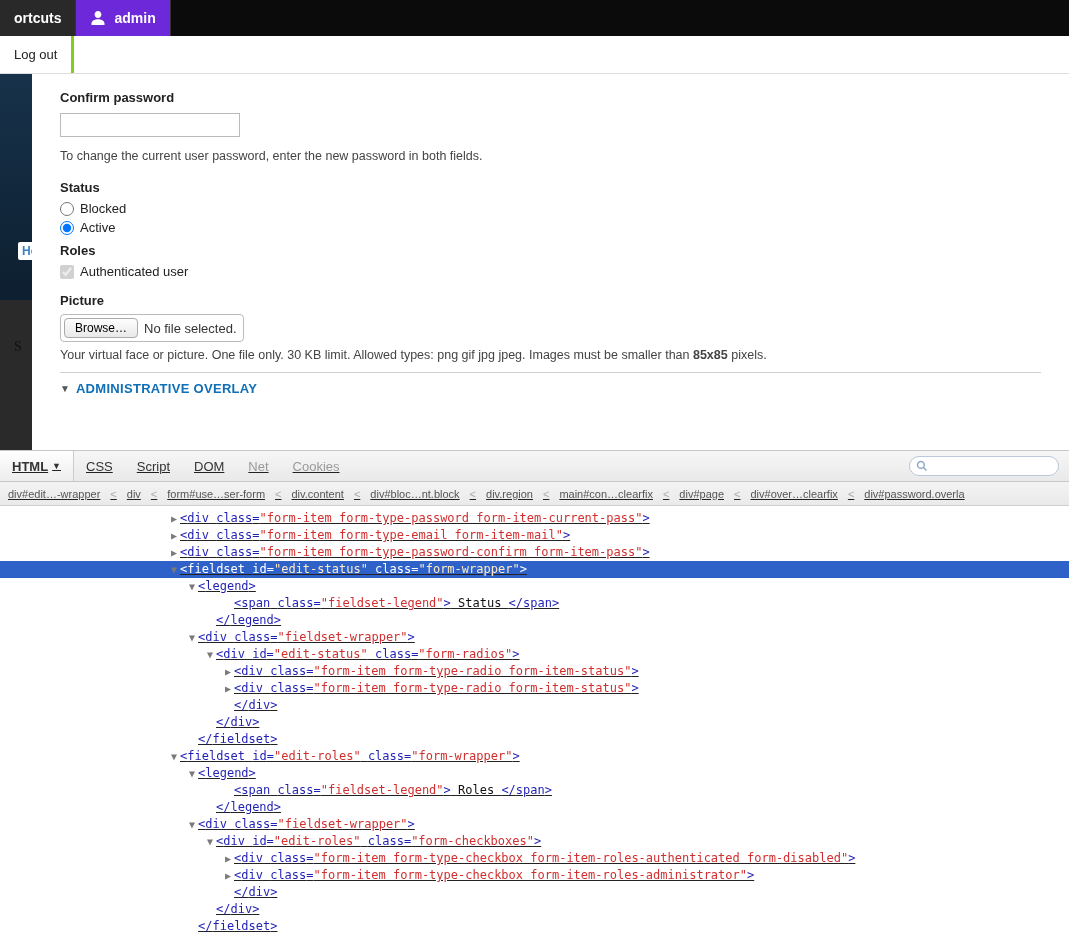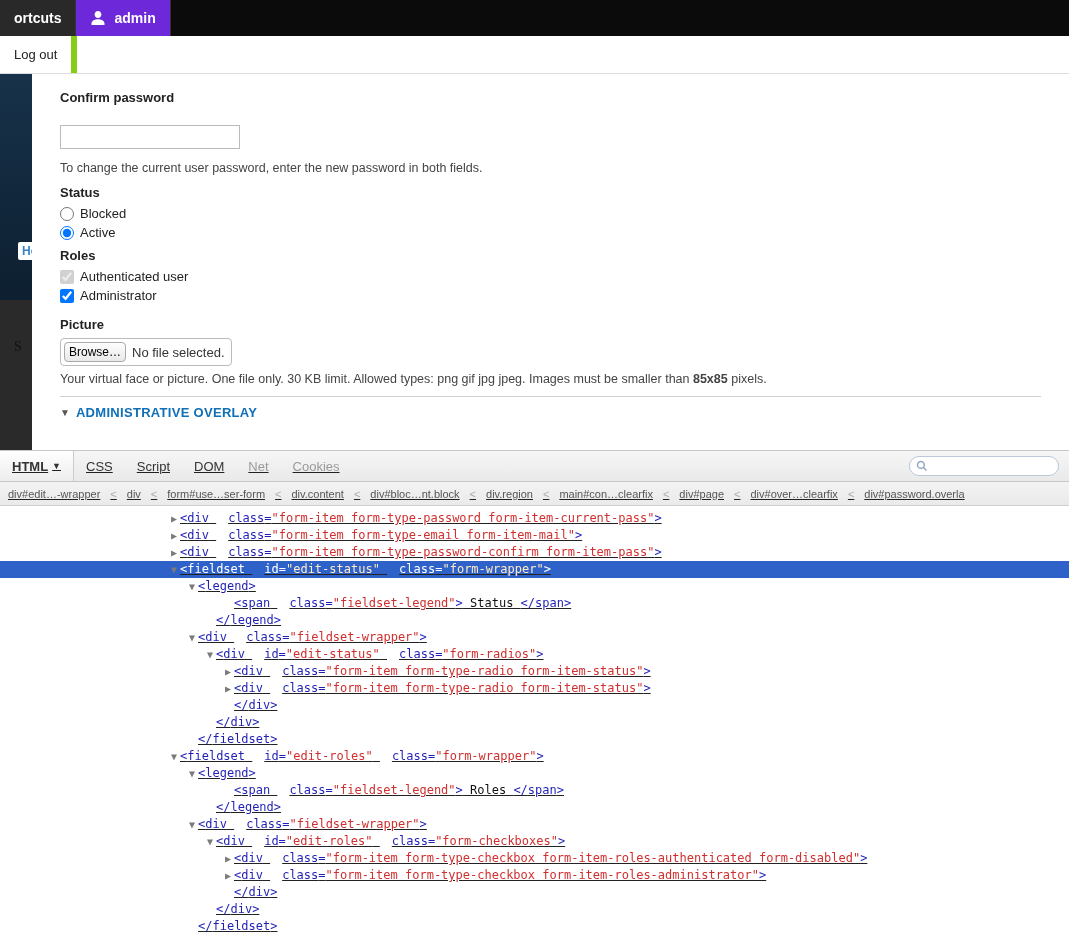--- a/index.html
+++ b/index.html
@@ -5,39 +5,39 @@
   * { box-sizing: border-box; margin: 0; padding: 0; }
   html, body { width: 1069px; height: 937px; font-family: "Lucida Grande", "Helvetica Neue", Arial, sans-serif; font-size: 13px; color:#222; overflow:hidden; }
   
   .topbar { background:#0b0b0b; height:36px; display:flex; align-items:stretch; color:#fff; }
   .topbar .btn { display:flex; align-items:center; padding:0 14px; font-weight:600; font-size:14px; border-right:1px solid #333; }
   .topbar .btn.ortcuts { background:#292929; }
   .topbar .btn.admin { background:#6d28d9; }
   .topbar .btn.admin svg { margin-right:8px; }
   
   .secondbar { background:#fff; height:38px; display:flex; align-items:center; border-bottom:1px solid #ddd; }
-  .secondbar .logout { padding:0 14px; height:100%; display:flex; align-items:center; border-right:6px solid #84cc16;}
+  .secondbar .logout { padding:0 14px; height:100%; display:flex; align-items:center; border-right:3px solid #84cc16;}
   
   .main-area { position:relative; height:calc(450px - 74px); }
   .left-bg { position:absolute; left:0; top:0; width:32px; height:100%; 
              background: linear-gradient(180deg,#17324a 0%,#0d1f30 60%, #2a2a2a 60%, #2a2a2a 100%);
              color:#cde; font-size:12px; overflow:hidden;}
   .left-bg .ho { position:absolute; top:168px; left:18px; color:#3a83c8; font-weight:600; background:#fff; padding:2px 4px; border-radius:2px;}
   .left-bg .s { position:absolute; top:265px; left:14px; color:#111; font-size:14px; font-family: Georgia, serif;}
   
   .content { position:absolute; left:32px; right:0; top:0; bottom:0; background:#fff; padding:16px 28px 0 28px; }
-  .content h4.lbl { font-weight:700; font-size:13px; margin-bottom:20px; }
+  .content h4.lbl { font-weight:700; font-size:13px; margin-bottom:8px; }
   .content input.text { border:1px solid #bbb; height:24px; width:180px; padding:2px 4px; margin-bottom:12px;}
-  .desc { color:#444; font-size:12.5px; margin-bottom:10px; }
+  .desc { color:#444; font-size:12.5px; margin-bottom:17px; }
   .section-title{ font-weight:700; margin:8px 0 6px 0; }
   .radio-row, .check-row { display:flex; align-items:center; gap:6px; margin:4px 0; font-size:13px; }
   .radio-row input, .check-row input { width:14px; height:14px; }
   .picture-row { display:flex; align-items:center; gap:8px; margin:4px 0 6px 0;}
   .browse-wrap { border:1px solid #bbb; padding:3px 6px 3px 3px; display:inline-flex; align-items:center; gap:6px; border-radius:4px;}
-  .browse-btn { background:linear-gradient(#fdfdfd,#e9e9e9); border:1px solid #aaa; border-radius:4px; padding:2px 4px; font-size:12px;}
+  .browse-btn { background:linear-gradient(#fdfdfd,#e9e9e9); border:1px solid #aaa; border-radius:4px; padding:2px 10px; font-size:12px;}
   .nofile { color:#333; font-size:13px;}
   .smallhelp { font-size:12.5px; color:#444; margin:4px 0 10px 0;}
   .smallhelp b { font-weight:700;}
   .fieldset-bar { border-top:1px solid #d0d0d0; padding:8px 0 0 0; display:flex; align-items:center; gap:6px;}
   .fieldset-bar .tri { color:#555; font-size:10px;}
   .fieldset-bar .link { color:#0f6fb7; font-weight:700; letter-spacing:0.3px; font-size:13px;}
   
   .devtools { position:absolute; left:0; right:0; top:450px; bottom:0; background:#fff; display:flex; flex-direction:column;text-decoration:underline; }
   .dt-tabs { height:32px; background:linear-gradient(#f6f6f6,#e9e9e9); border-top:1px solid #c7c7c7; border-bottom:1px solid #c7c7c7; display:flex; align-items:center; font-size:13px; }
   .dt-tabs .tab { padding:0 12px; height:100%; display:flex; align-items:center; color:#333;}
@@ -54,21 +54,21 @@
   
   .dom { flex:1; overflow:auto; font-family: Menlo, Monaco, Consolas, monospace; font-size:12px; line-height:17px; padding:4px 0 12px 0;}
   .row { white-space:pre; }
   .row .ind { display:inline-block; }
   .tw { display:inline-block; width:12px; text-align:center; color:#7a7a7a; font-size:10px; vertical-align:middle; user-select:none;}
   .tw.open::before{content:"▼";}
   .tw.closed::before{content:"▶";}
   .tw.none{visibility:hidden;}
   .pun{color:#1f1fb5;}
   .tag{color:#1f1fb5;}
-  .attrn{color:#1f1fb5;margin-left:12px;}
+  .attrn{color:#1f1fb5;}
   .eq{color:#1f1fb5;}
   .attrv{color:#d12f2f;}
   .txt{color:#111;}
   .row.sel{ background:#2f62c9; color:#fff;}
   .row.sel .pun,.row.sel .tag,.row.sel .attrn,.row.sel .eq{ color:#fff;}
   .row.sel .attrv{ color:#ffeac6;}
 </style>
 </head>
 <body>
 
@@ -104,24 +104,20 @@
     </label>
     <label class="radio-row">
       <input type="radio" name="status" checked="" style="">
       <span>Active</span>
     </label>
 
     <div class="section-title">Roles</div>
     <label class="check-row">
       <input type="checkbox" checked="" disabled="" style="">
       <span>Authenticated user</span>
-    </label>
-    <label class="check-row">
-      <input type="checkbox" checked="" style="">
-      <span>Administrator</span>
     </label>
 
     <div class="section-title" style="margin-top:14px">Picture</div>
     <div class="picture-row">
       <span class="browse-wrap">
         <button class="browse-btn">Browse…</button>
         <span class="nofile">No file selected.</span>
       </span>
     </div>
     <div class="smallhelp">

